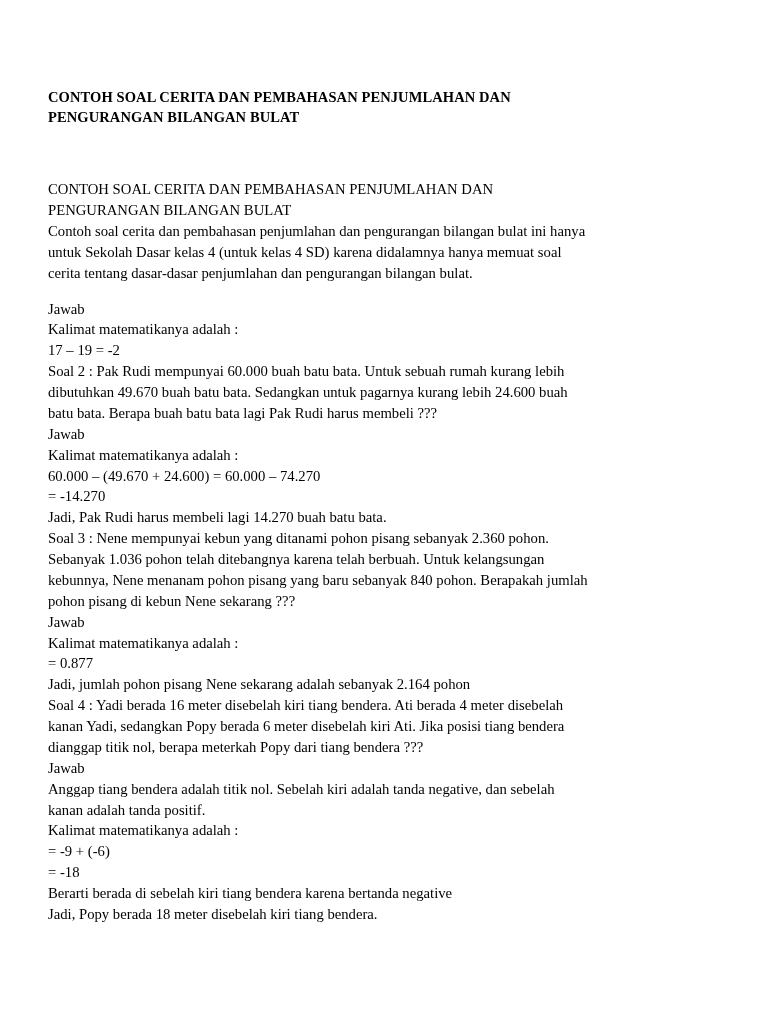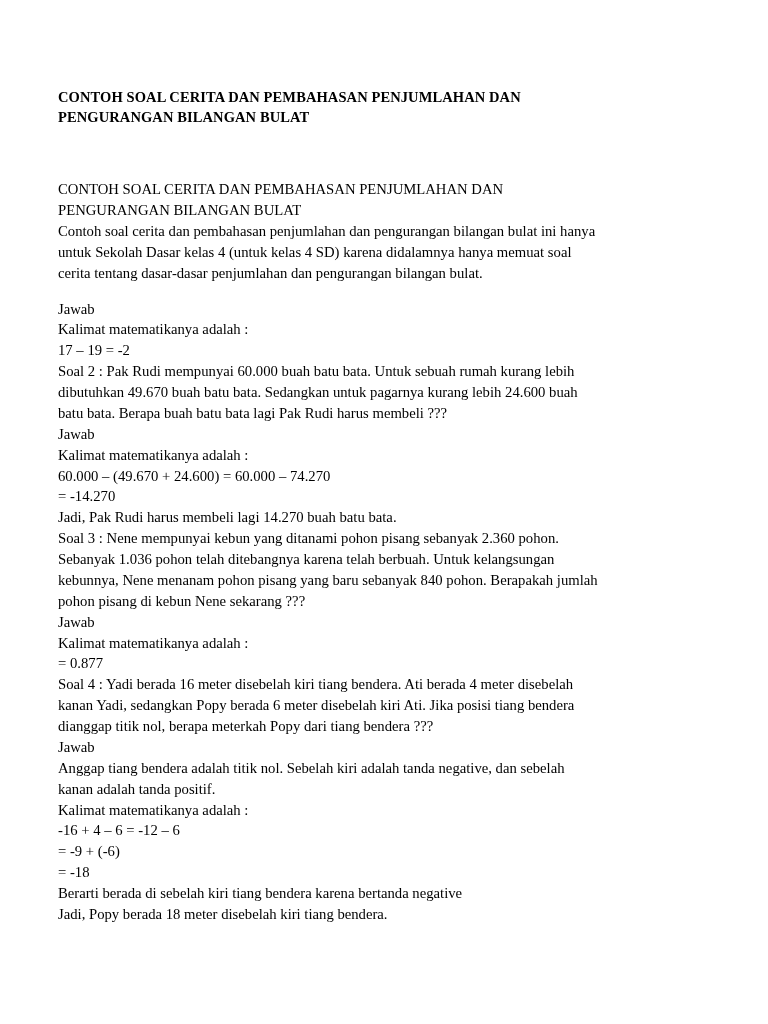--- a/index.html
+++ b/index.html
@@ -13,21 +13,20 @@
     font-family: "Liberation Serif", serif;
     color: #000000;
     overflow: hidden;
   }
   .page {
     width: 678px;
     height: 1024px;
     box-sizing: border-box;
     padding: 88px 88px 0 48px;
     position: relative;
-    margin-left: 10px;
   }
   .doc-title {
     font-family: "Liberation Serif", serif;
     font-weight: bold;
     font-size: 14.5px;
     line-height: 1.35;
     letter-spacing: 0.1px;
     margin: 0 0 0 0;
   }
   .spacer-lg {
@@ -71,25 +70,25 @@
       <p class="line">Soal 2 : Pak Rudi mempunyai 60.000 buah batu bata. Untuk sebuah rumah kurang lebih dibutuhkan 49.670 buah batu bata. Sedangkan untuk pagarnya kurang lebih 24.600 buah batu bata. Berapa buah batu bata lagi Pak Rudi harus membeli ???</p>
       <p class="line">Jawab</p>
       <p class="line">Kalimat matematikanya adalah :</p>
       <p class="line">60.000 – (49.670 + 24.600) = 60.000 – 74.270</p>
       <p class="line">= -14.270</p>
       <p class="line">Jadi, Pak Rudi harus membeli lagi 14.270 buah batu bata.</p>
       <p class="line">Soal 3 : Nene mempunyai kebun yang ditanami pohon pisang sebanyak 2.360 pohon. Sebanyak 1.036 pohon telah ditebangnya karena telah berbuah. Untuk kelangsungan kebunnya, Nene menanam pohon pisang yang baru sebanyak 840 pohon. Berapakah jumlah pohon pisang di kebun Nene sekarang ???</p>
       <p class="line">Jawab</p>
       <p class="line">Kalimat matematikanya adalah :</p>
       <p class="line">= 0.877</p>
+      <p class="line">Jadi, jumlah pohon pisang Nene sekarang adalah sebanyak 2.164 pohon</p>
       <p class="line">Soal 4 : Yadi berada 16 meter disebelah kiri tiang bendera. Ati berada 4 meter disebelah kanan Yadi, sedangkan Popy berada 6 meter disebelah kiri Ati. Jika posisi tiang bendera dianggap titik nol, berapa meterkah Popy dari tiang bendera ???</p>
       <p class="line">Jawab</p>
       <p class="line">Anggap tiang bendera adalah titik nol. Sebelah kiri adalah tanda negative, dan sebelah kanan adalah tanda positif.</p>
       <p class="line">Kalimat matematikanya adalah :</p>
-      <p class="line">-16 + 4 – 6 = -12 – 6</p>
       <p class="line">= -9 + (-6)</p>
       <p class="line">= -18</p>
       <p class="line">Berarti berada di sebelah kiri tiang bendera karena bertanda negative</p>
       <p class="line">Jadi, Popy berada 18 meter disebelah kiri tiang bendera.</p>
     </div>
 
   </div>
 </div>
 
 </body></html>

